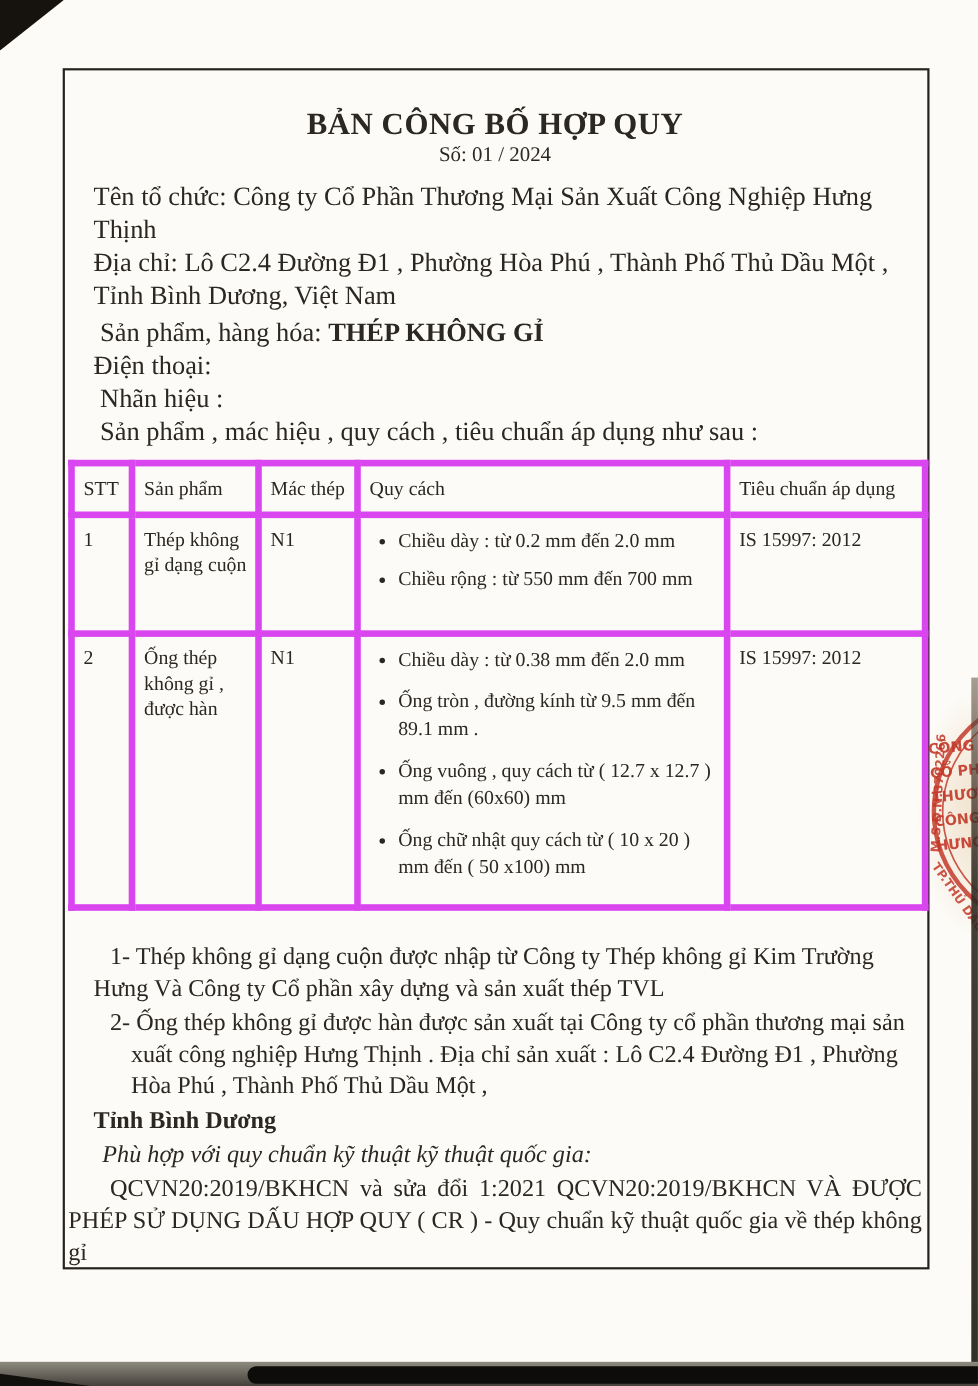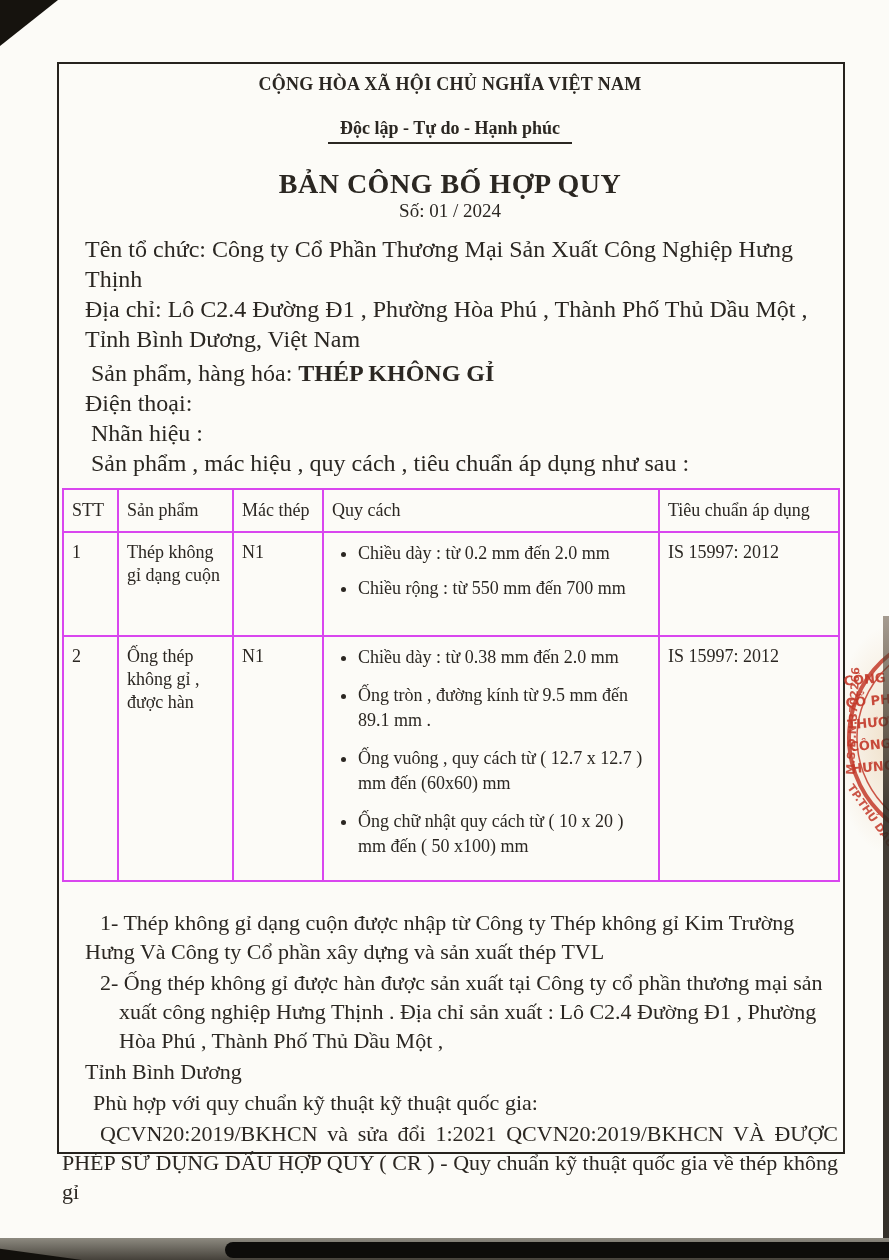--- a/index.html
+++ b/index.html
@@ -38,61 +38,57 @@
 
   .body-line { font-size:24px; line-height:30px; margin:0; }
   .first { margin-top:12px; }
   .indent { margin-left:6px; }
   .gap-top { margin-top:4px; }
   .bold { font-weight:bold; }
 
   
   .spec-table { border-collapse:collapse; margin:10px 0 0 -23px; width:776px;
     table-layout:fixed; font-size:18px; }
-  .spec-table th, .spec-table td { border:2px solid #d946ef; padding:8px 8px;
+  .spec-table th, .spec-table td { border:6px solid #d946ef; padding:8px 8px;
     vertical-align:top; text-align:left; font-weight:normal; line-height:23px; }
   .spec-table th { padding:9px 8px; }
   .c-stt { text-align:center; }
   .c-mac-val { text-align:center; }
   .cell-sanpham { padding-left:12px; }
   tr.r1 td { height:86px; }
   tr.r2 td { height:222px; }
   ul.qc { margin:0; padding-left:26px; }
   ul.qc li { margin-bottom:10px; line-height:25px; }
   tr.r2 ul.qc li { margin-bottom:13px; }
 
   
   .notes { margin-top:26px; margin-right:-16px; font-size:22px; line-height:29px; }
   .note1 { margin:0; text-indent:15px; }
   .note2 { margin:2px 0 0; padding-left:34px; text-indent:-19px; }
-  .province { margin:2px 0 0; }
-  .conform { margin:2px 0 0 8px; }
+  .province { margin:2px 0 0;font-weight:bold; }
+  .conform { margin:2px 0 0 8px;font-style:italic; }
   .final { margin:2px 0 0 -23px; width:776px; text-align:justify; text-indent:38px; }
 
   
   .stamp { position:absolute; left:833px; top:626px; }
   .st-ring { stroke:#c3392a; fill:none; opacity:.85; }
   .st-line { font-family:"DejaVu Sans","Liberation Sans",sans-serif; font-weight:bold;
     font-size:13px; fill:#c3392a; opacity:.9; }
   .st-arc { font-family:"DejaVu Sans","Liberation Sans",sans-serif; font-weight:bold;
     font-size:11px; fill:#c3392a; opacity:.85; }
 </style>
 </head>
 <body>
 
 <div class="page">
 
   <div class="corner-tl"></div>
 
   <div class="frame">
 
-    <div class="nat-header">
-      <div class="nh1">CỘNG HÒA XÃ HỘI CHỦ NGHĨA VIỆT NAM</div><br>
-      <div class="nh2">Độc lập - Tự do - Hạnh phúc</div>
-    </div>
 
     <div class="title">BẢN CÔNG BỐ HỢP QUY</div>
     <div class="doc-no">Số: 01 / 2024</div>
 
     <p class="body-line first">Tên tổ chức: Công ty Cổ Phần Thương Mại Sản Xuất Công Nghiệp Hưng Thịnh</p>
     <p class="body-line">Địa chỉ: Lô C2.4 Đường Đ1 , Phường Hòa Phú , Thành Phố Thủ Dầu Một , Tỉnh Bình Dương, Việt Nam</p>
     <p class="body-line indent gap-top"><span>Sản phẩm, hàng hóa: </span><span class="bold">THÉP KHÔNG GỈ</span></p>
     <p class="body-line">Điện thoại:</p>
     <p class="body-line indent">Nhãn hiệu :</p>
     <p class="body-line indent">Sản phẩm , mác hiệu , quy cách , tiêu chuẩn áp dụng như sau :</p>

